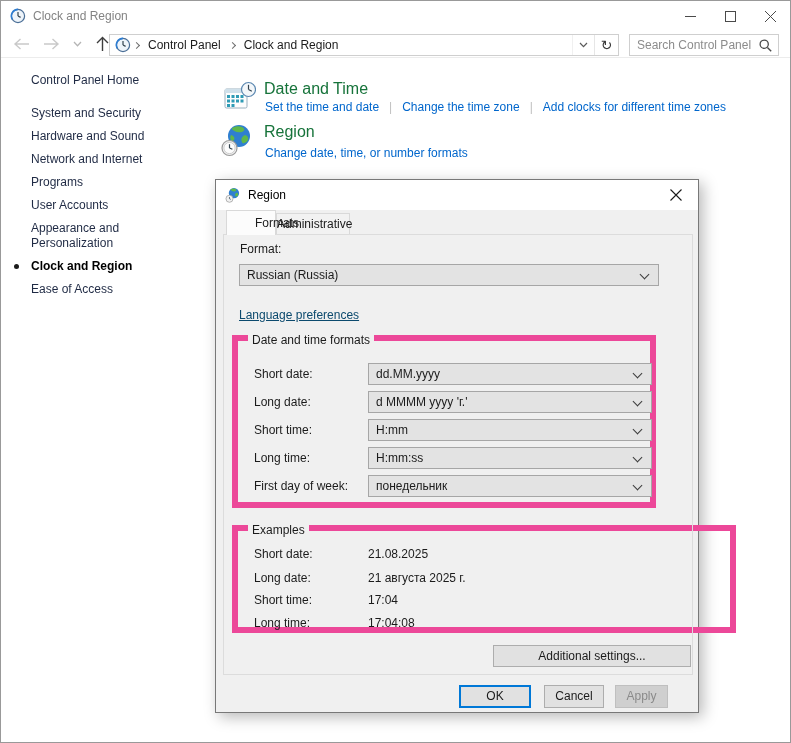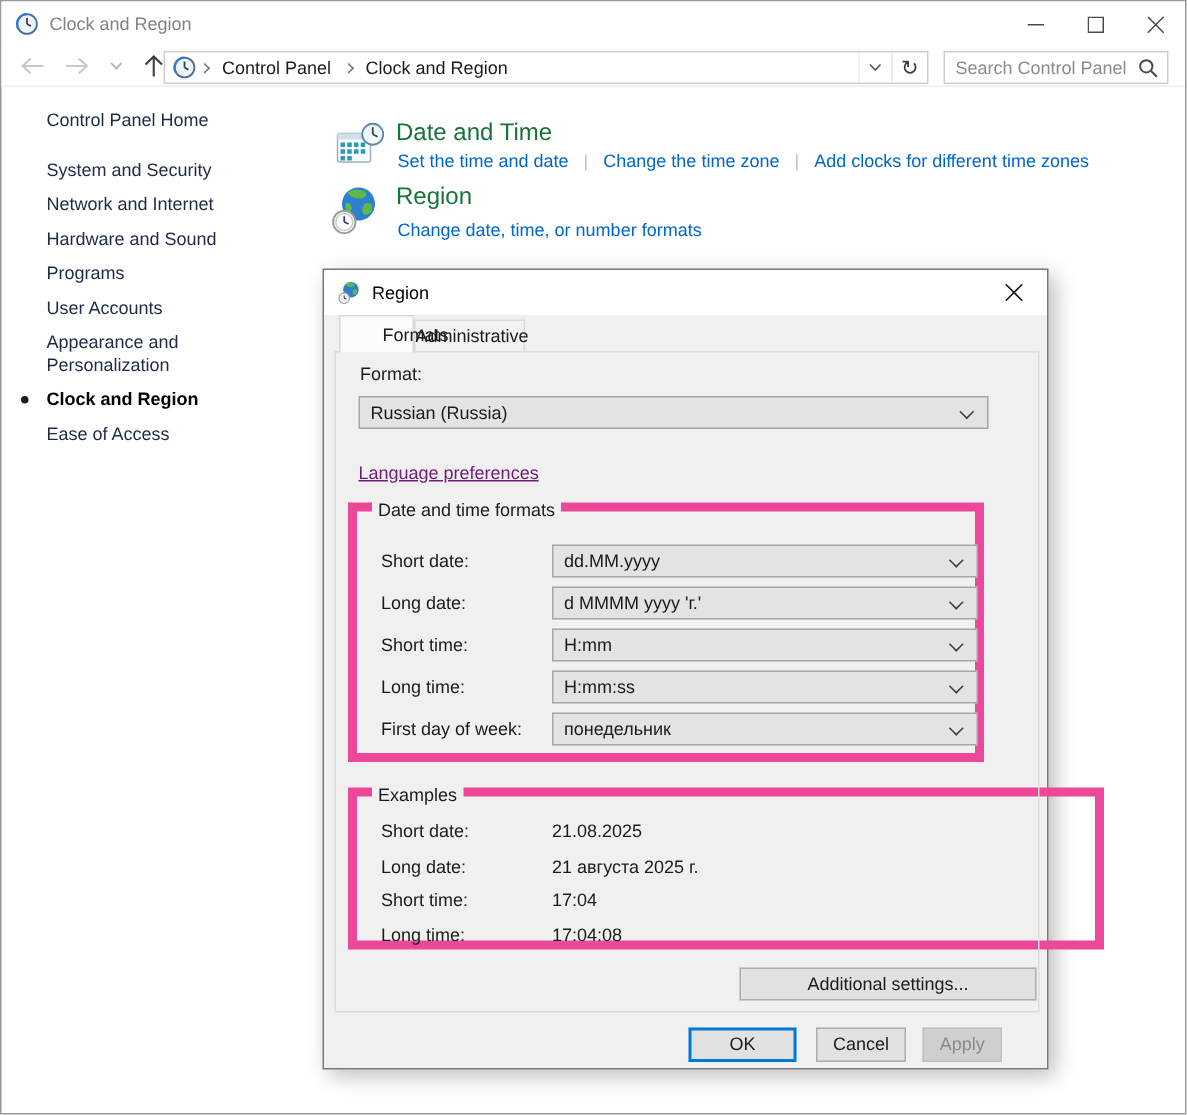--- a/index.html
+++ b/index.html
@@ -58,21 +58,21 @@
 
   .tab { position:absolute; text-align:center; cursor:pointer; }
   .tab.active { left:10px; top:30px; width:50px; height:25px; background:#fcfcfc; border:1px solid #d9d9d9; border-bottom:none; z-index:2; padding-top:5px;padding-left:28px; }
   .tab.inactive { left:60px; top:33px; width:74px; height:21px; background:#f2f2f2; border:1px solid #d9d9d9; border-bottom:none; padding-top:3px; }
   .tab-frame { position:absolute; left:7px; top:54px; width:470px; height:441px; border:1px solid #dcdcdc; z-index:1; }
 
   .fmt-label { position:absolute; left:24px; top:62px;text-align:right; }
   .combo { position:absolute; height:22px; background:#e3e3e3; border:1px solid #a6a6a6; padding:3px 24px 0 7px; cursor:pointer; overflow:hidden; white-space:nowrap; }
   .combo .chev { position:absolute; right:10px; top:6px; width:7px; height:7px; border-right:1px solid #3c3c3c; border-bottom:1px solid #3c3c3c; transform:rotate(45deg); }
   .combo.fmt { left:23px; top:84px; width:420px; }
-  .lang-link { position:absolute; left:23px; top:128px; color:#701a75; text-decoration:underline; cursor:pointer; }
+  .lang-link { position:absolute; left:23px; top:128px; color:#0c4a6e; text-decoration:underline; cursor:pointer; }
 
   .group { position:absolute; border:6px solid #ec4899;padding-left:28px; }
   .group.g1 { left:16px; top:155px; width:424px; height:173px; }
   .group.g2 { left:16px; top:345px; width:504px; height:108px; }
   .group-legend { position:absolute; top:-8px; left:10px; background:#f0f0f0; padding:0 4px; }
   .grow-label { position:absolute; left:16px; white-space:nowrap;text-align:center; }
   .grow-combo { left:130px; width:284px; }
   .grow-value { position:absolute; left:130px; white-space:nowrap; }
 
   .btn { position:absolute; background:#e1e1e1; border:1px solid #adadad; text-align:center; cursor:pointer; }
@@ -154,22 +154,22 @@
           <circle cx="5.2" cy="5.2" r="4.1" fill="none" stroke="#4a4a4a" stroke-width="1.3"></circle>
           <line x1="8.4" y1="8.4" x2="12.2" y2="12.2" stroke="#4a4a4a" stroke-width="1.4"></line>
         </svg>
     </div>
   </div>
 
   <div class="sidebar">
     <div class="sb-home">Control Panel Home</div>
     <ul class="sb-list">
       <li>System and Security</li>
+      <li>Hardware and Sound</li>
       <li>Network and Internet</li>
-      <li>Hardware and Sound</li>
       <li>Programs</li>
       <li>User Accounts</li>
       <li>Appearance and Personalization</li>
       <li class="active">Clock and Region</li>
       <li>Ease of Access</li>
     </ul>
   </div>
 
   <svg class="section-icon-1" width="32" height="30" viewBox="0 0 32 30">
     <rect x="1" y="8" width="22" height="19" rx="1.5" fill="#fdfdfd" stroke="#9ab0be" stroke-width="1"></rect>

